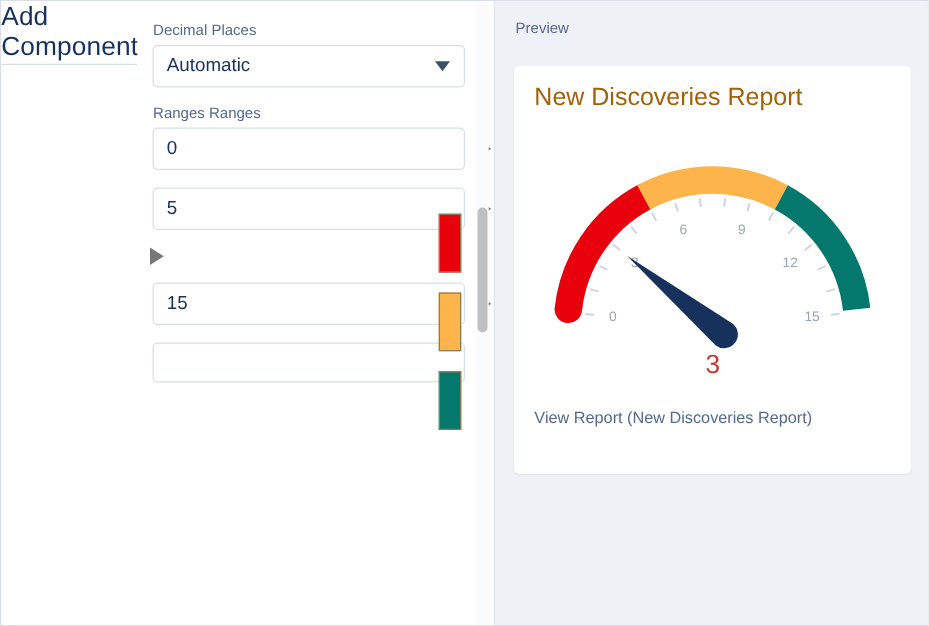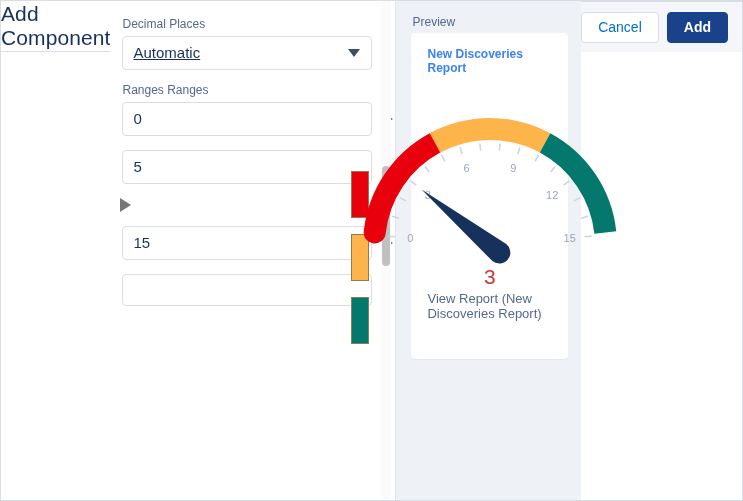--- a/index.html
+++ b/index.html
@@ -88,21 +88,20 @@
     width: 250px;
     height: 34px;
     box-sizing: border-box;
     border: 1px solid #d8dde6;
     border-radius: 4px;
     background: #ffffff;
     font-size: 15px;
     color: #16325c;
     padding: 0 30px 12px 10px;
     line-height: 32px;
-    text-decoration: underline;
   }
   .select-arrow {
     position: absolute;
     right: 12px; top: 13px;
     width: 0; height: 0;
     border-left: 6px solid transparent;
     border-right: 6px solid transparent;
     border-top: 8px solid #3a5066;
   }
   .range-row {
@@ -165,36 +164,36 @@
   .preview-panel {
     flex: 1 1 auto;
     background: #eef1f6;
     padding: 14px 13px 0 15px;
     box-sizing: border-box;
     min-width: 0;
   }
   .preview-label {
     font-size: 12px;
     color: #54698d;
-    margin: 0 0 4px 1px;
+    margin: 0 0 24px 1px;
   }
   .preview-card {
     background: #ffffff;
     border-radius: 4px;
     height: 326px;
     box-sizing: border-box;
     padding: 14px 16px 0 16px;
     position: relative;
     box-shadow: 0 1px 1px rgba(0,0,0,0.05);
   }
   .card-title {
-    font-size: 12px;
-    color: #3b82f6;
+    font-size: 20px;
+    color: #a16207;
     margin: 0 0 2px 0;
-    font-weight: 700;
+    font-weight: 400;
   }
   .gauge-area {
     position: relative;
     width: 100%;
     height: 230px;
   }
   .gauge-svg {
     position: absolute;
     left: 50%;
     transform: translateX(-50%);
@@ -357,17 +356,13 @@
             <path id="needle" fill="#16325c" d="M 111.61115539178657 112.61980558761428 L 196.24827583903186 167.00323911657136 A 11 11 0 0 1 182.40322723593545 184.10045026862474 Z"></path>
           </svg>
           <div class="gauge-value">3</div>
         </div>
 
         <a class="view-report-link">View Report (New Discoveries Report)</a>
       </div>
     </div>
   </div>
 
-  <div class="footer">
-    <button class="btn btn-cancel">Cancel</button>
-    <button class="btn btn-add">Add</button>
-  </div>
 </div>
 
 </body></html>

